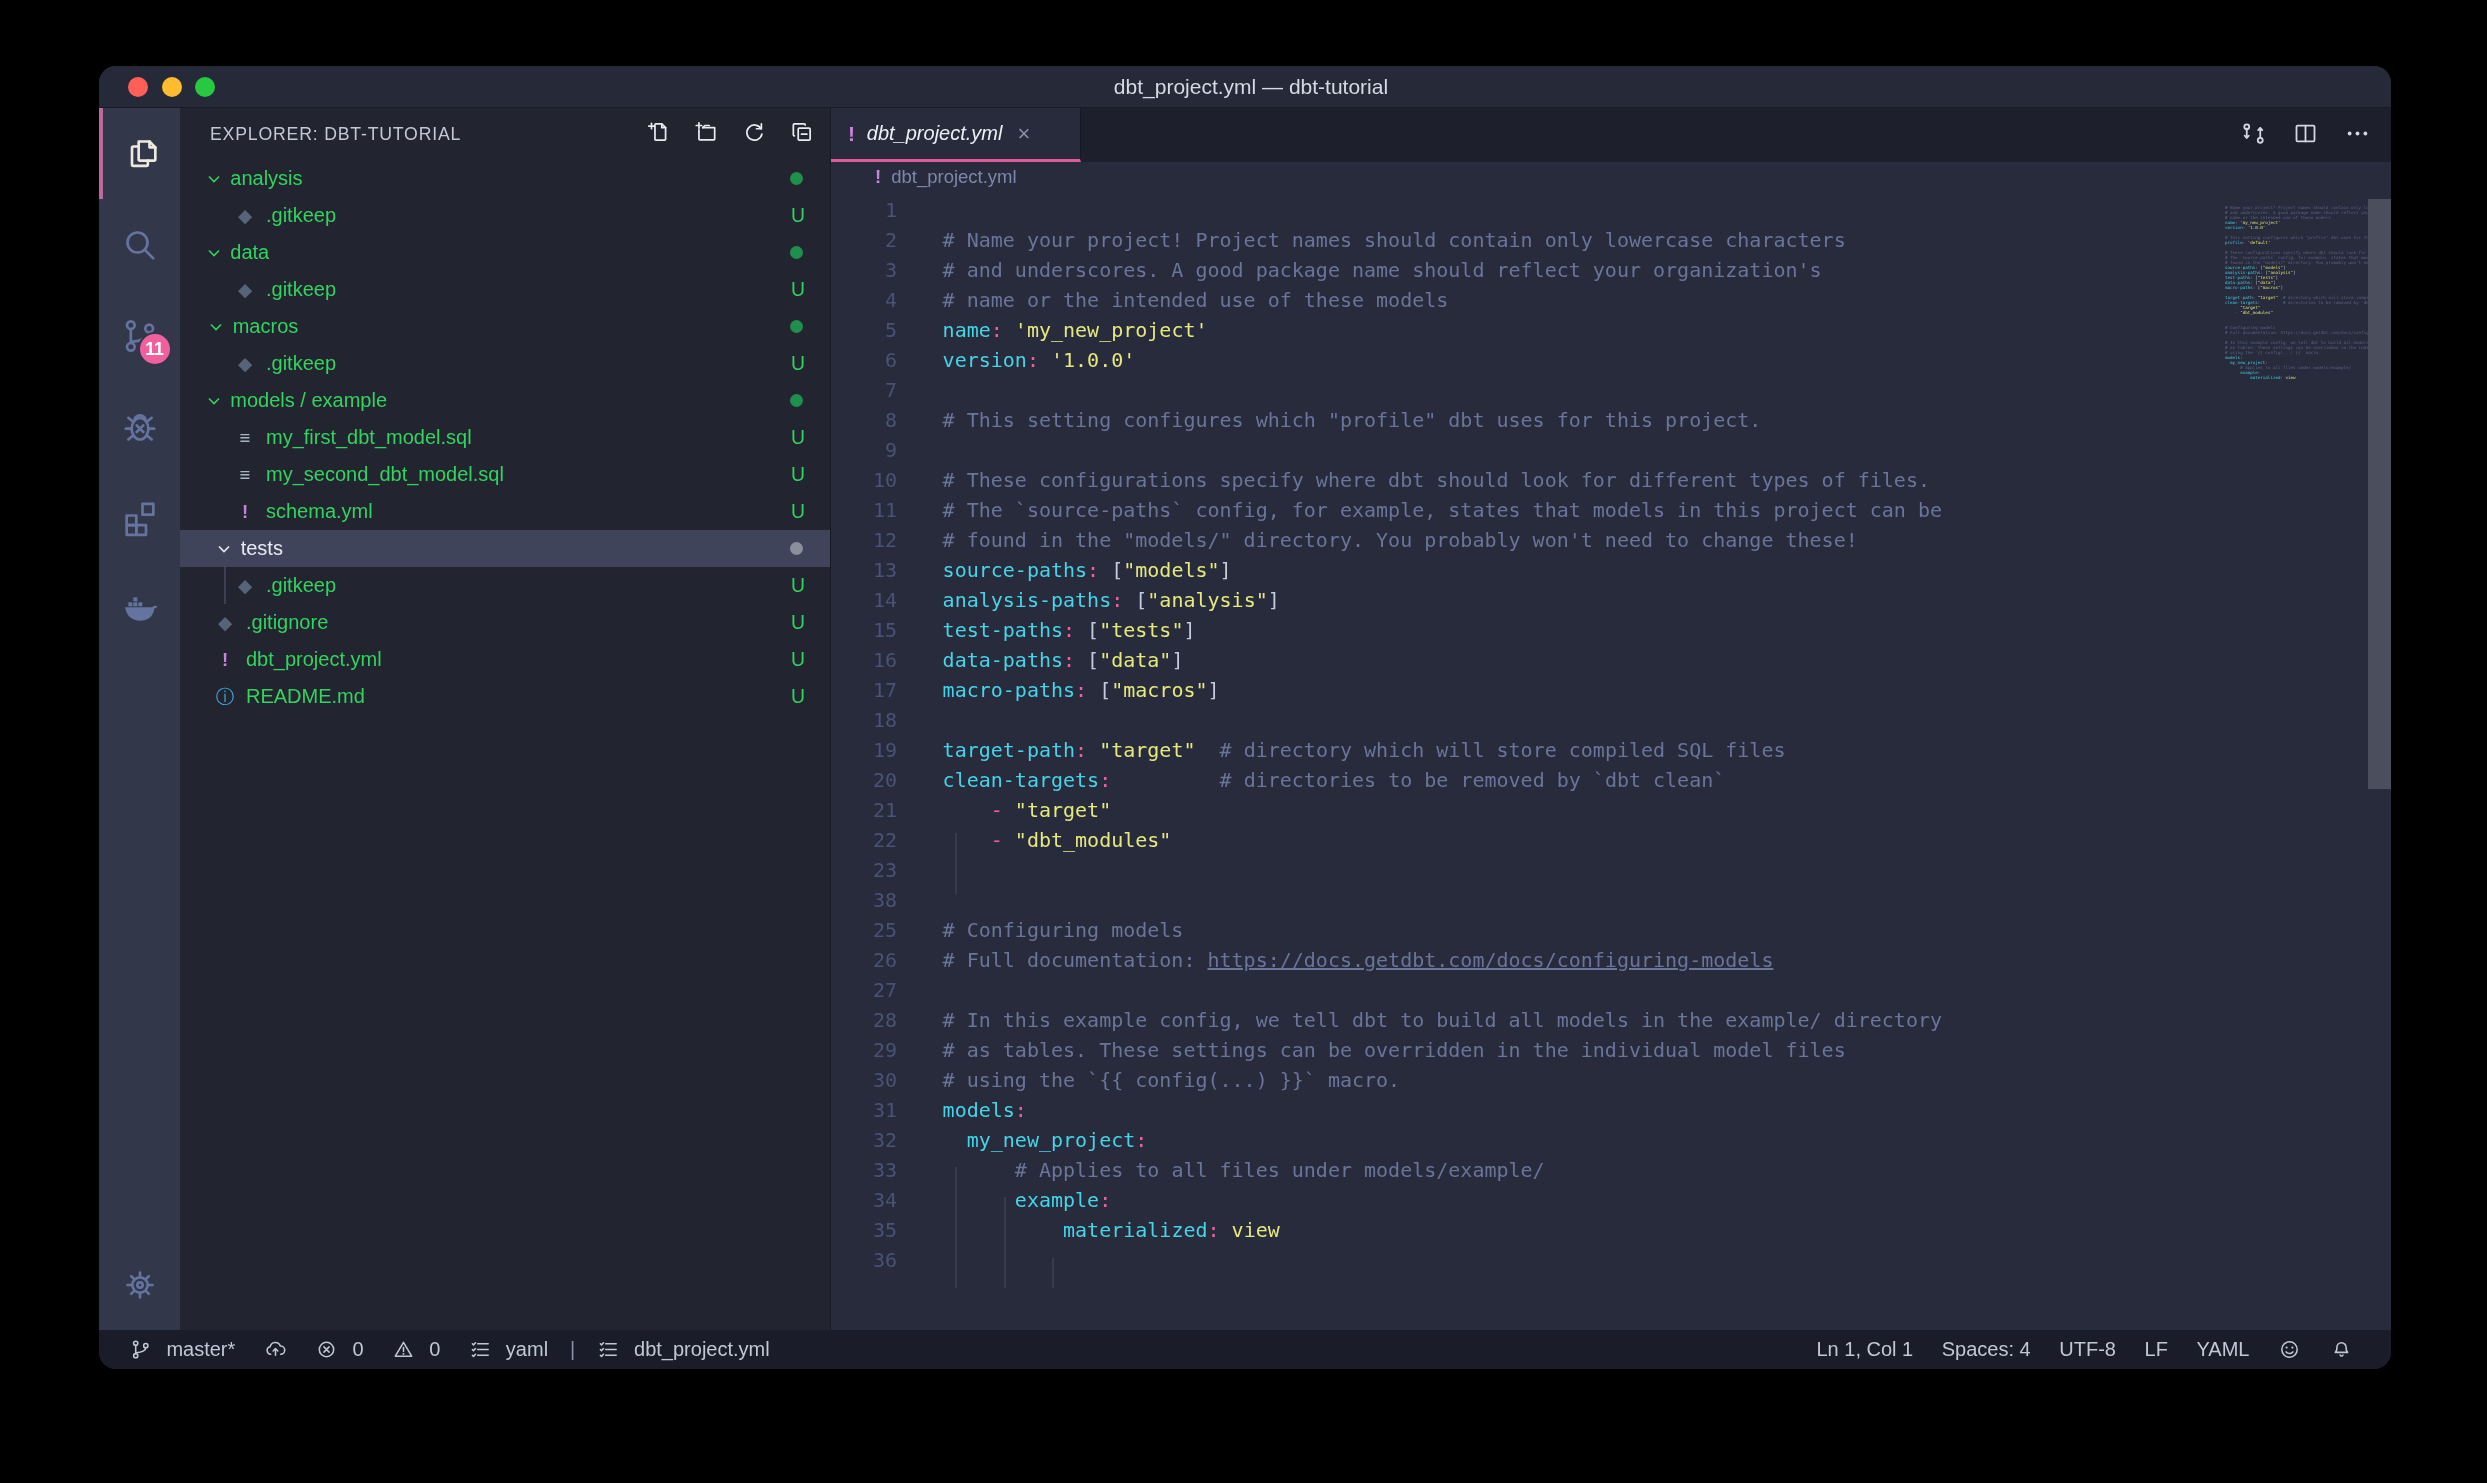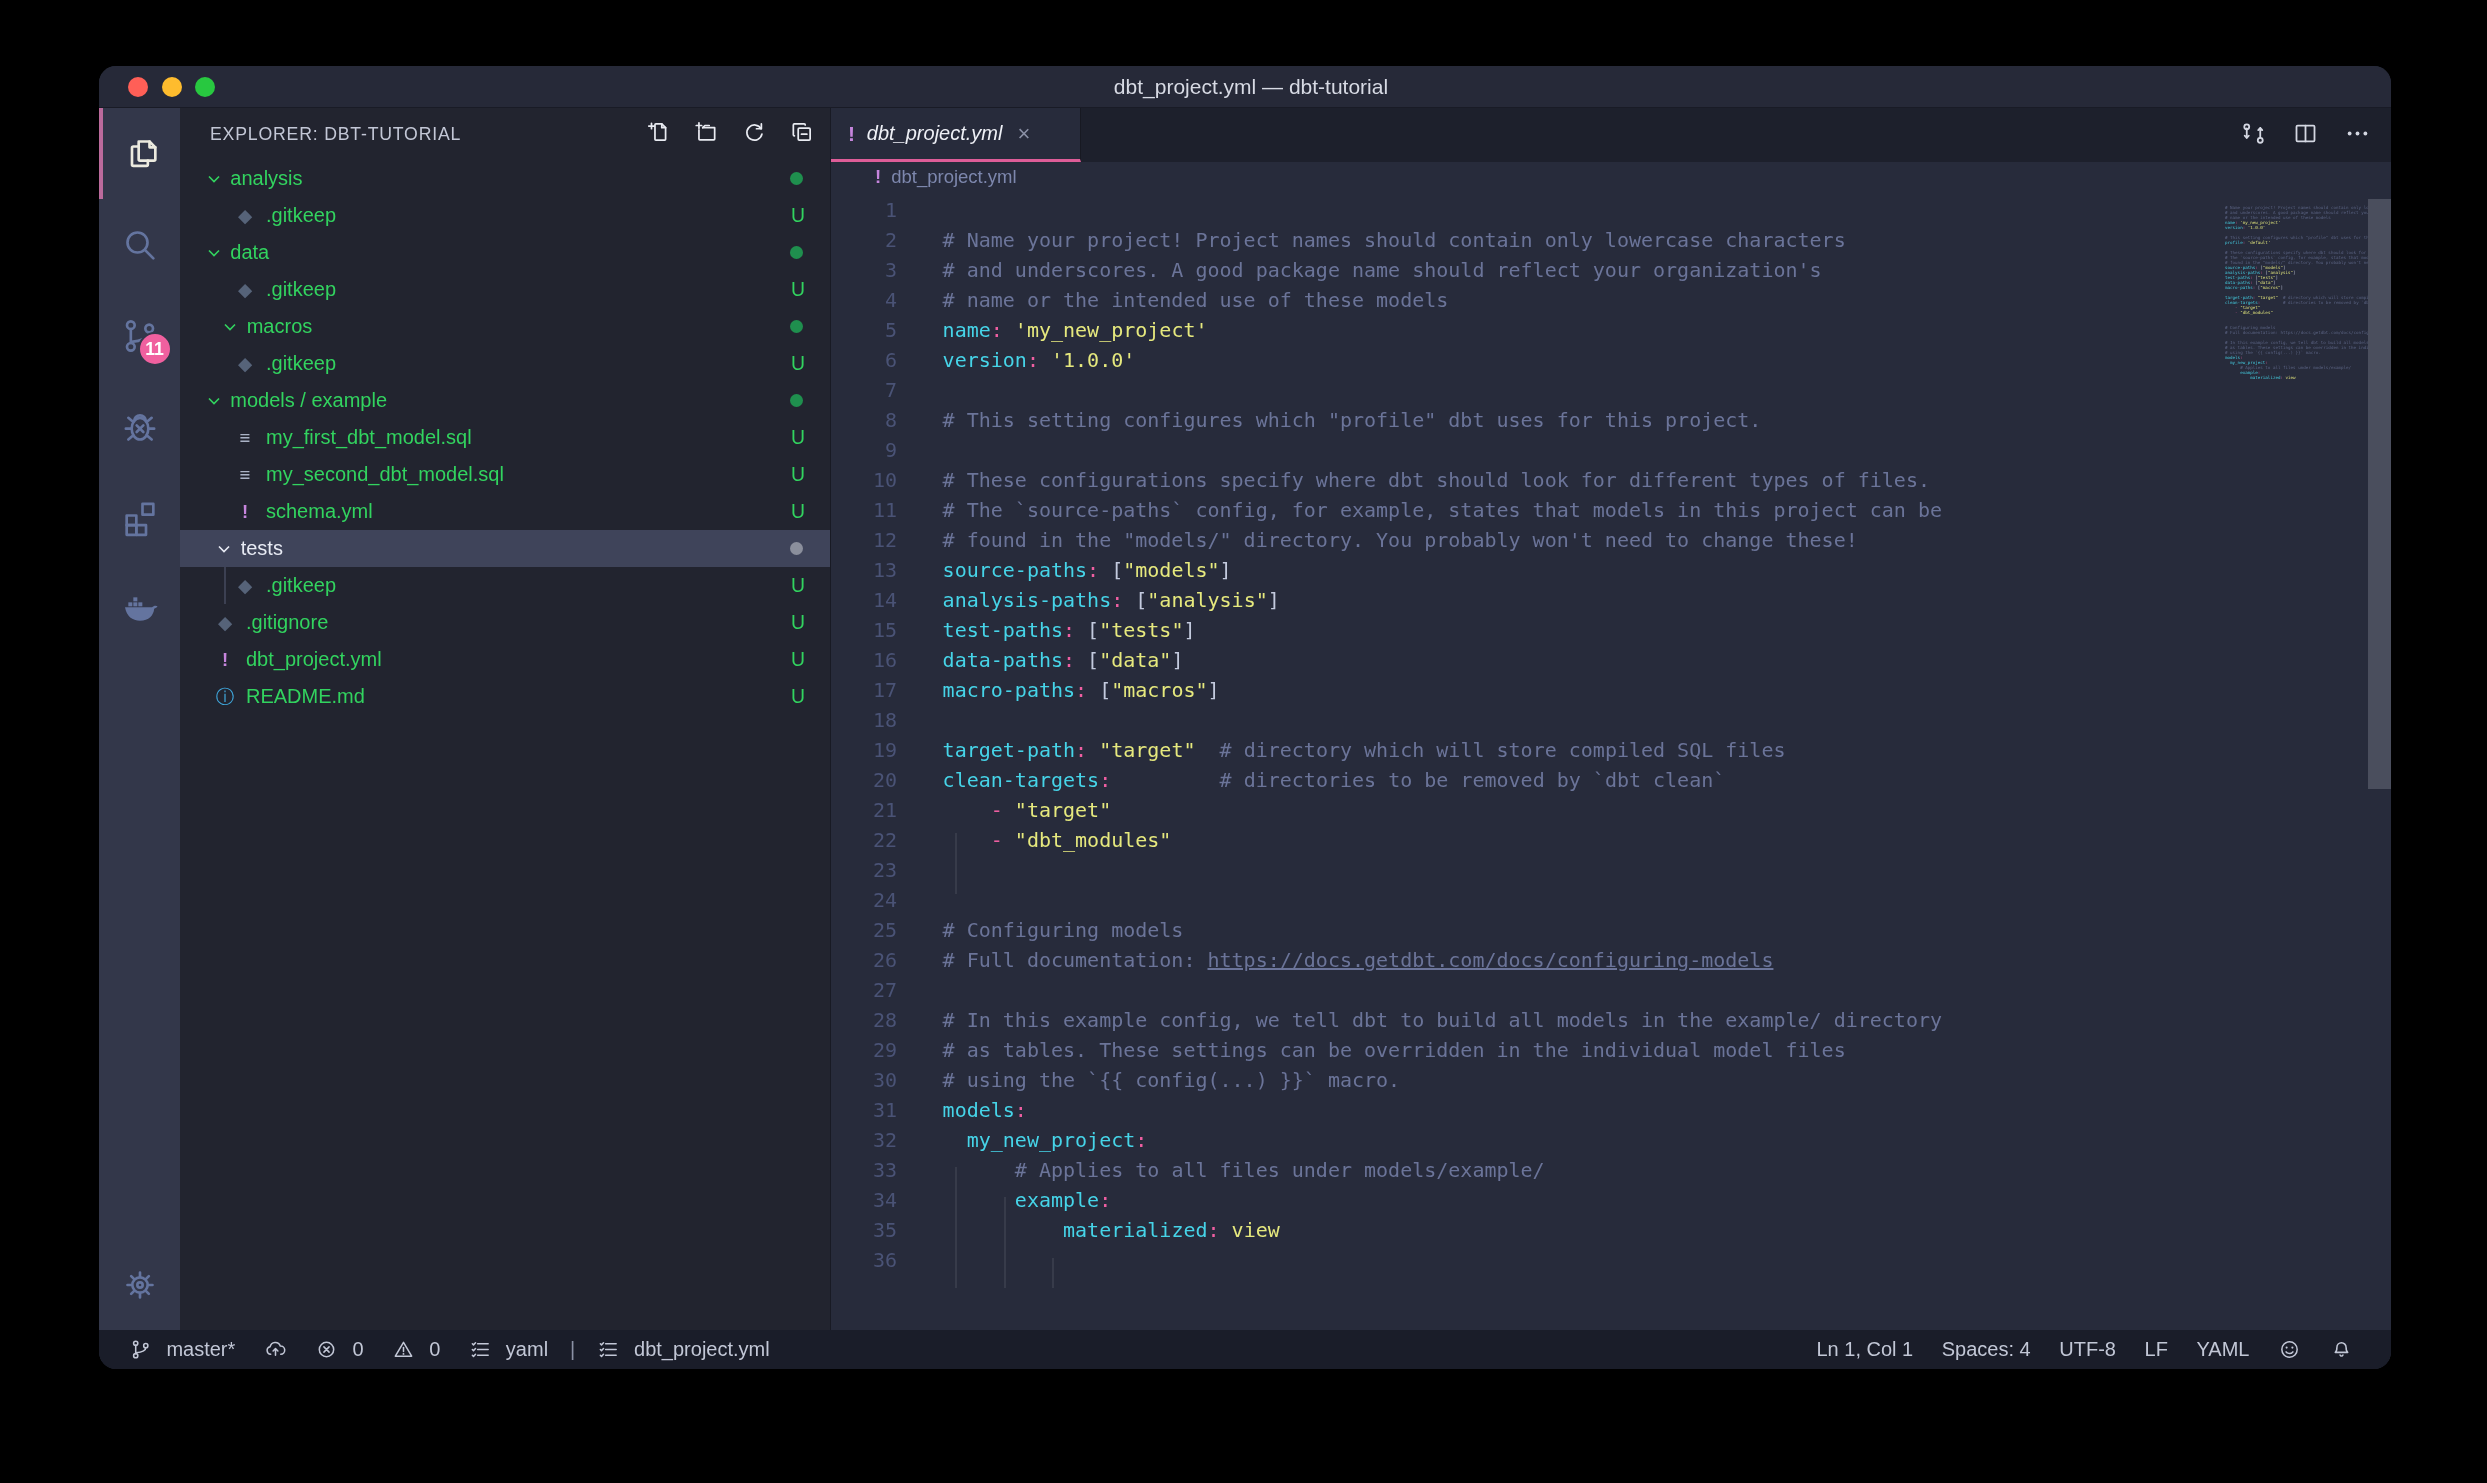--- a/index.html
+++ b/index.html
@@ -215,21 +215,21 @@
               <path fill="none" stroke="currentColor" stroke-width="2" d="M6 9l6 6 6-6"></path>
             </svg>
             <span class="lbl">data</span>
             <span class="dot"></span>
           </div>
           <div class="trow " style="padding-left:54px">
       <span class="ficon gitmark">◆</span>
             <span class="lbl">.gitkeep</span>
             <span class="badge">U</span>
           </div>
-          <div class="trow " style="padding-left:40px">
+          <div class="trow " style="padding-left:26px">
       <svg class="chev" viewBox="0 0 24 24">
               <path fill="none" stroke="currentColor" stroke-width="2" d="M6 9l6 6 6-6"></path>
             </svg>
             <span class="lbl">macros</span>
             <span class="dot"></span>
           </div>
           <div class="trow " style="padding-left:54px">
       <span class="ficon gitmark">◆</span>
             <span class="lbl">.gitkeep</span>
             <span class="badge">U</span>
@@ -334,21 +334,21 @@
             <div class="num">14</div>
             <div class="num">15</div>
             <div class="num">16</div>
             <div class="num">17</div>
             <div class="num">18</div>
             <div class="num">19</div>
             <div class="num">20</div>
             <div class="num">21</div>
             <div class="num">22</div>
             <div class="num">23</div>
-            <div class="num">24</div>
+            <div class="num">38</div>
             <div class="num">25</div>
             <div class="num">26</div>
             <div class="num">27</div>
             <div class="num">28</div>
             <div class="num">29</div>
             <div class="num">30</div>
             <div class="num">31</div>
             <div class="num">32</div>
             <div class="num">33</div>
             <div class="num">34</div>

